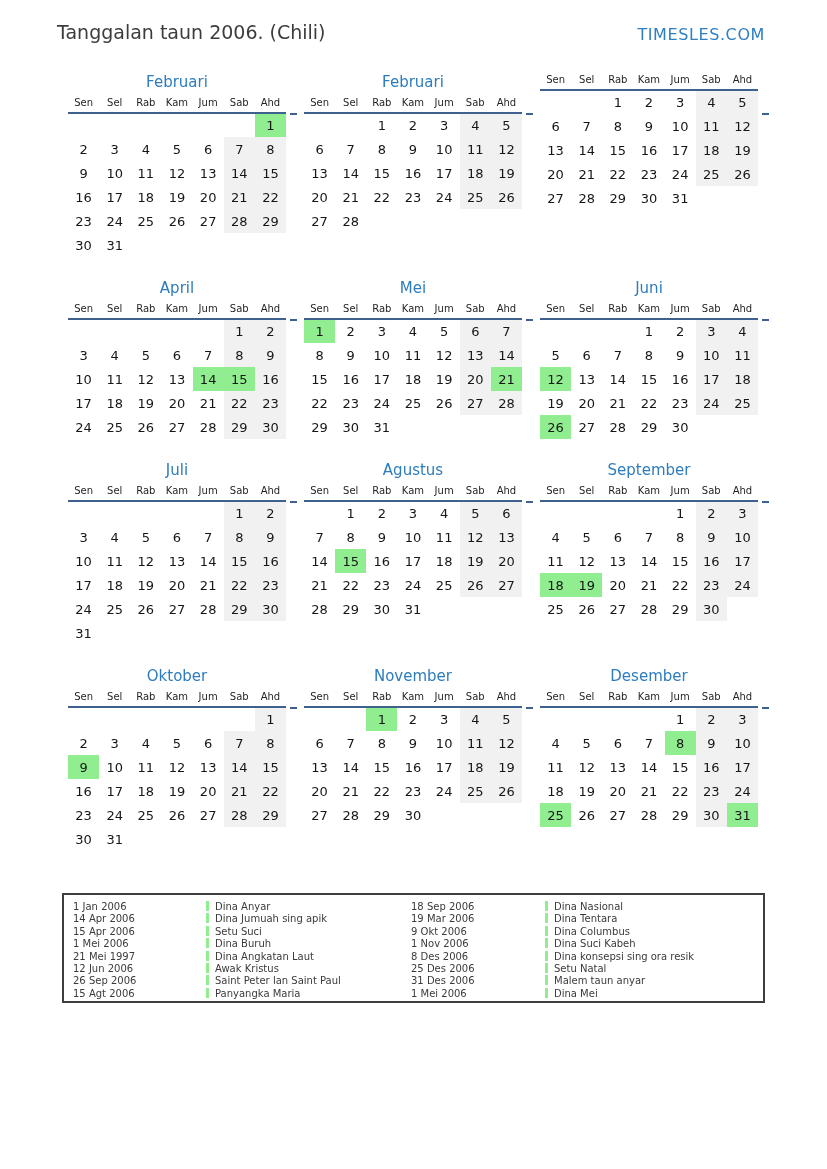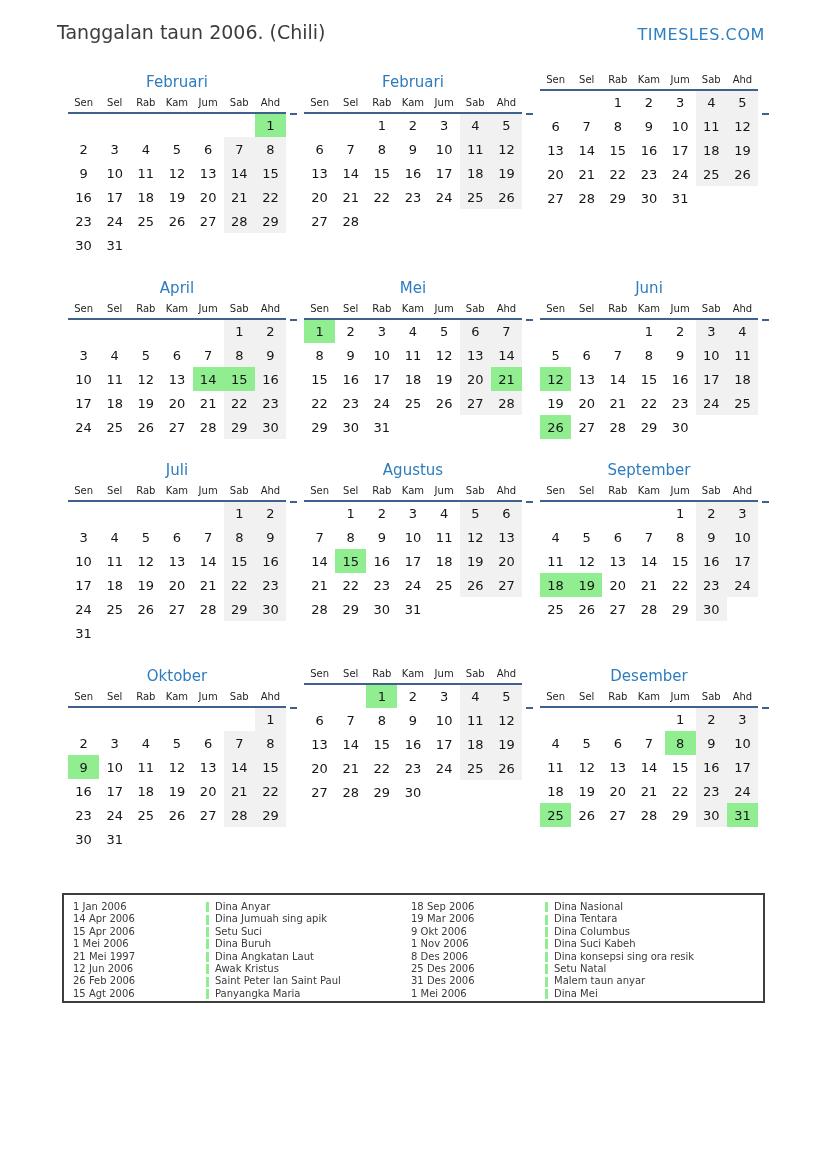--- a/index.html
+++ b/index.html
@@ -96,21 +96,21 @@
   }
   .legend-cell {
     font-size: 10px;
     line-height: 12.4px;
     color: #3a3a3a;
     white-space: nowrap;
     overflow: hidden;
   }
   .legend-name {
     display: flex;
-    align-items: center;
+    align-items: flex-start;
     gap: 6px;
   }
   .holiday-marker {
     display: inline-block;
     width: 3px;
     height: 10px;
     background: #90ee90;
     flex: 0 0 3px;
   }
 </style>
@@ -772,20 +772,21 @@
               <td></td>
               <td></td>
               <td></td>
               <td></td>
               <td></td>
             </tr>
           </tbody>
         </table>
       </div>
       <div class="month">
+        <div class="month-title">November</div>
         <table class="month-table">
           <thead>
             <tr>
               <th>Sen</th>
               <th>Sel</th>
               <th>Rab</th>
               <th>Kam</th>
               <th>Jum</th>
               <th>Sab</th>
               <th>Ahd</th>
@@ -960,21 +961,21 @@
         <div class="legend-cell">12 Jun 2006</div>
         <div class="legend-cell legend-name">
           <span class="holiday-marker"></span>
           <span>Awak Kristus</span>
         </div>
         <div class="legend-cell">25 Des 2006</div>
         <div class="legend-cell legend-name">
           <span class="holiday-marker"></span>
           <span>Setu Natal</span>
         </div>
-        <div class="legend-cell">26 Feb 2006</div>
+        <div class="legend-cell">26 Sep 2006</div>
         <div class="legend-cell legend-name">
           <span class="holiday-marker"></span>
           <span>Saint Peter lan Saint Paul</span>
         </div>
         <div class="legend-cell">31 Des 2006</div>
         <div class="legend-cell legend-name">
           <span class="holiday-marker"></span>
           <span>Malem taun anyar</span>
         </div>
         <div class="legend-cell">15 Agt 2006</div>

